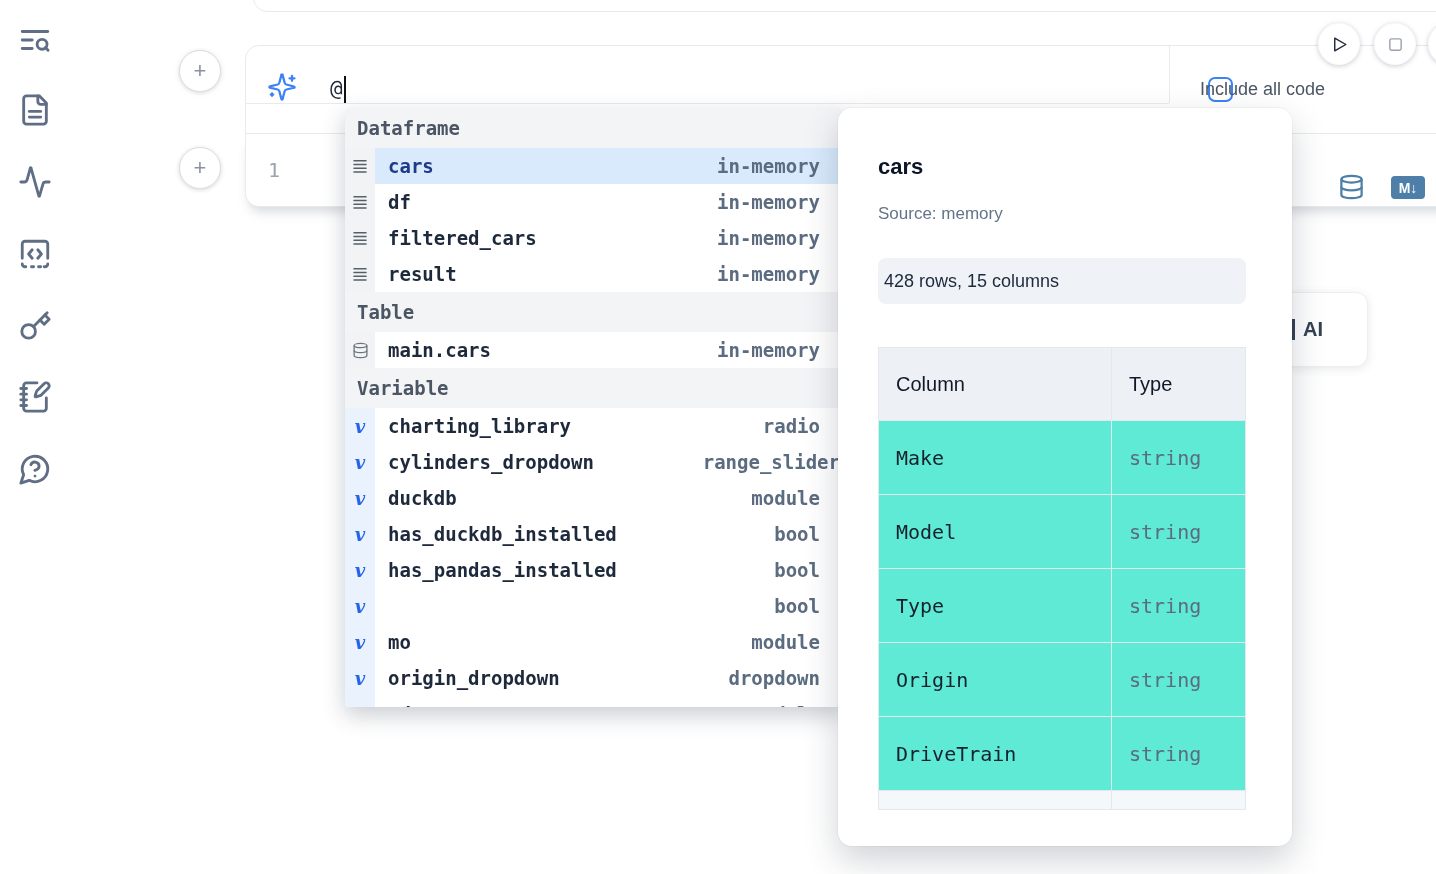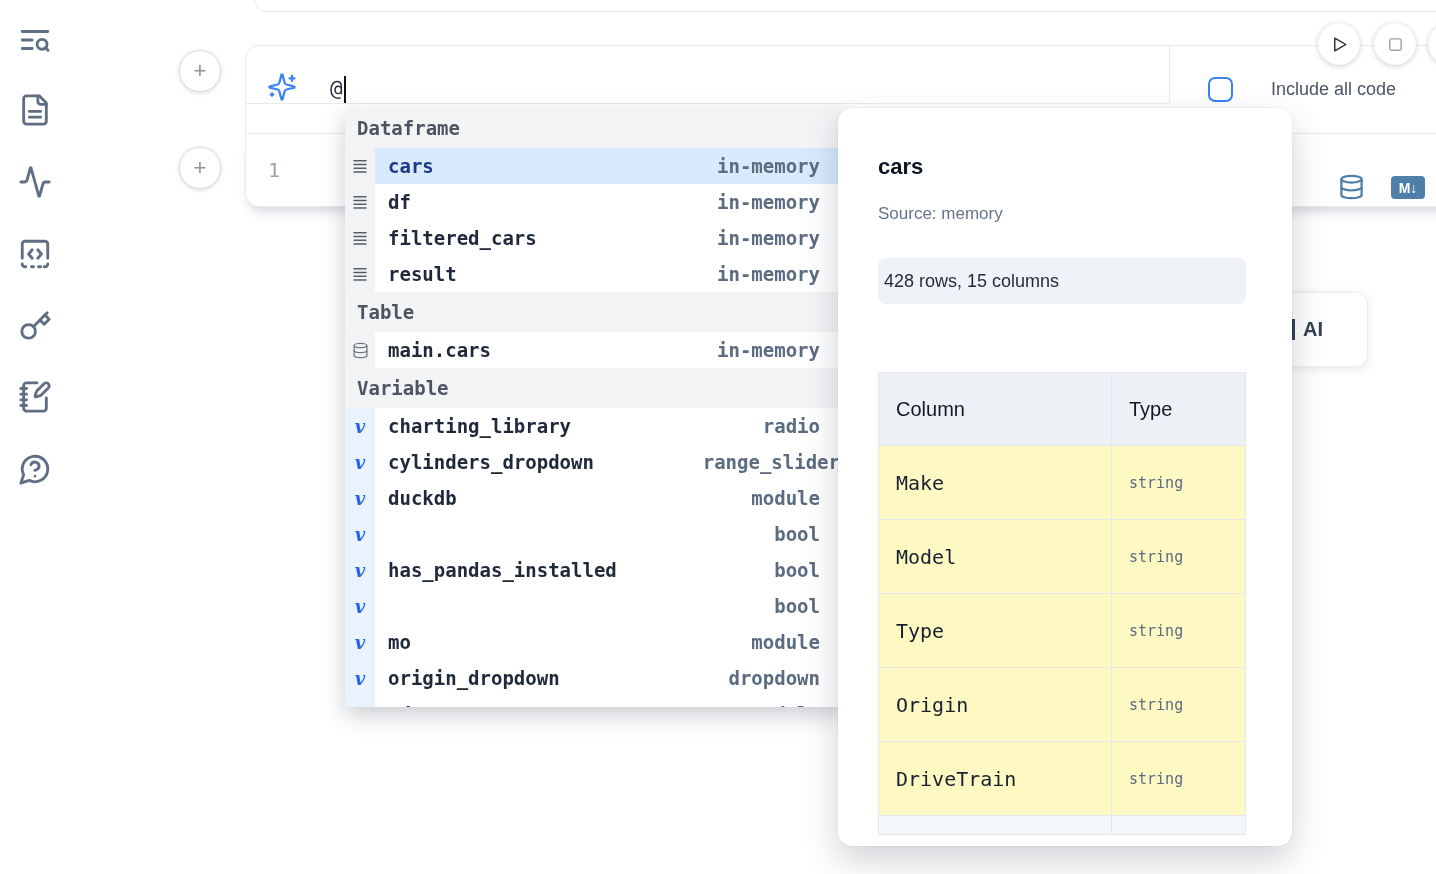--- a/index.html
+++ b/index.html
@@ -28,21 +28,21 @@
   #ai-input-border{left:245px;top:103px;width:924px;height:1px;background:#e9eaec;}
   #ai-divider{left:1169px;top:46px;width:1px;height:57px;background:#e9eaec;}
   #sparkle{left:267px;top:72px;width:30px;height:30px;}
   #sparkle svg{width:30px;height:30px;stroke:#3b82f6;fill:none;stroke-width:1.8;
     stroke-linecap:round;stroke-linejoin:round;}
   #prompt-text{left:330px;top:74px;height:30px;display:flex;align-items:center;
     font-size:21px;color:#1f2937;}
   #caret{display:inline-block;width:2px;height:27px;background:#111;margin-left:1px;}
   #include-box{left:1208px;top:77px;width:25px;height:25px;border:2px solid #3b82f6;
     border-radius:7px;background:#fff;box-sizing:border-box;}
-  #include-label{left:1271px;top:77px;height:25px;display:flex;align-items:center;
+  #include-label{left:1200px;top:77px;height:25px;display:flex;align-items:center;
     font-size:18px;color:#4b5563;}
 
   
   .circle-btn{width:42px;height:42px;border-radius:50%;background:#fff;
     box-shadow:0 1px 5px rgba(95,105,125,.35), inset 0 0 0 1px rgba(0,0,0,.02);
     display:flex;align-items:center;justify-content:center;}
   .circle-btn svg{stroke-linejoin:round;stroke-linecap:round;fill:none;}
 
   
   #code-cell{left:245px;top:134px;width:1251px;height:73px;background:#fff;
@@ -84,29 +84,29 @@
 
   
   #popup{left:838px;top:108px;width:454px;height:738px;background:#fff;border-radius:14px;
     box-shadow:0 14px 34px rgba(40,50,70,.22), 0 0 0 1px rgba(0,0,0,.03);}
   #pv-title{position:absolute;left:40px;top:46px;font-size:22px;font-weight:bold;color:#0b1526;}
   #pv-source{position:absolute;left:40px;top:96px;font-size:17px;color:#64748b;}
   #pv-summary{position:absolute;left:40px;top:150px;width:368px;height:46px;background:#eff3f8;
     border-radius:8px;display:flex;align-items:center;padding-left:6px;box-sizing:border-box;
     font-size:18px;color:#1e293b;}
   #pv-table{position:absolute;left:40px;top:239px;width:368px;height:463px;
-    border:1px solid #e3e8ee;box-sizing:border-box;overflow:hidden;background:#fef9c3;margin-top:25px;}
+    border:1px solid #e3e8ee;box-sizing:border-box;overflow:hidden;background:#5eead4;}
   .tr{display:flex;border-bottom:1px solid #e3e8ee;box-sizing:border-box;}
   .tr .c1{width:233px;flex:none;border-right:1px solid #e3e8ee;display:flex;align-items:center;
     padding-left:17px;box-sizing:border-box;}
   .tr .c2{flex:1;display:flex;align-items:center;padding-left:17px;box-sizing:border-box;}
   .tr.head{height:73px;background:#edf1f6;font-size:20px;color:#111827;}
   .tr.body{height:74px;}
   .tr.body .c1{font-family:"DejaVu Sans Mono", monospace;font-size:20px;color:#16202e;}
-  .tr.body .c2{font-family:"DejaVu Sans Mono", monospace;font-size:15px;color:#5b6b80;}
+  .tr.body .c2{font-family:"DejaVu Sans Mono", monospace;font-size:20px;color:#5b6b80;}
   .tr.partial{height:22px;background:#f5f8fb;border-bottom:none;}
 </style>
 </head>
 <body>
 
 <div id="stage">
 
   <div id="prev-cell" class="abs"></div>
 
   <div class="abs side-ic" style="top:23px;">
@@ -330,20 +330,21 @@
           <span class="ac-name">duckdb</span>
           <span class="ac-spacer"></span>
           <span class="ac-type">module</span>
         </div>
     </div>
     <div class="ac-row">
       <div class="ac-icon ic-blue">
           <span class="var-glyph">v</span>
         </div>
       <div class="ac-main">
+          <span class="ac-name">has_duckdb_installed</span>
           <span class="ac-spacer"></span>
           <span class="ac-type">bool</span>
         </div>
     </div>
     <div class="ac-row">
       <div class="ac-icon ic-blue">
           <span class="var-glyph">v</span>
         </div>
       <div class="ac-main">
           <span class="ac-name">has_pandas_installed</span>

